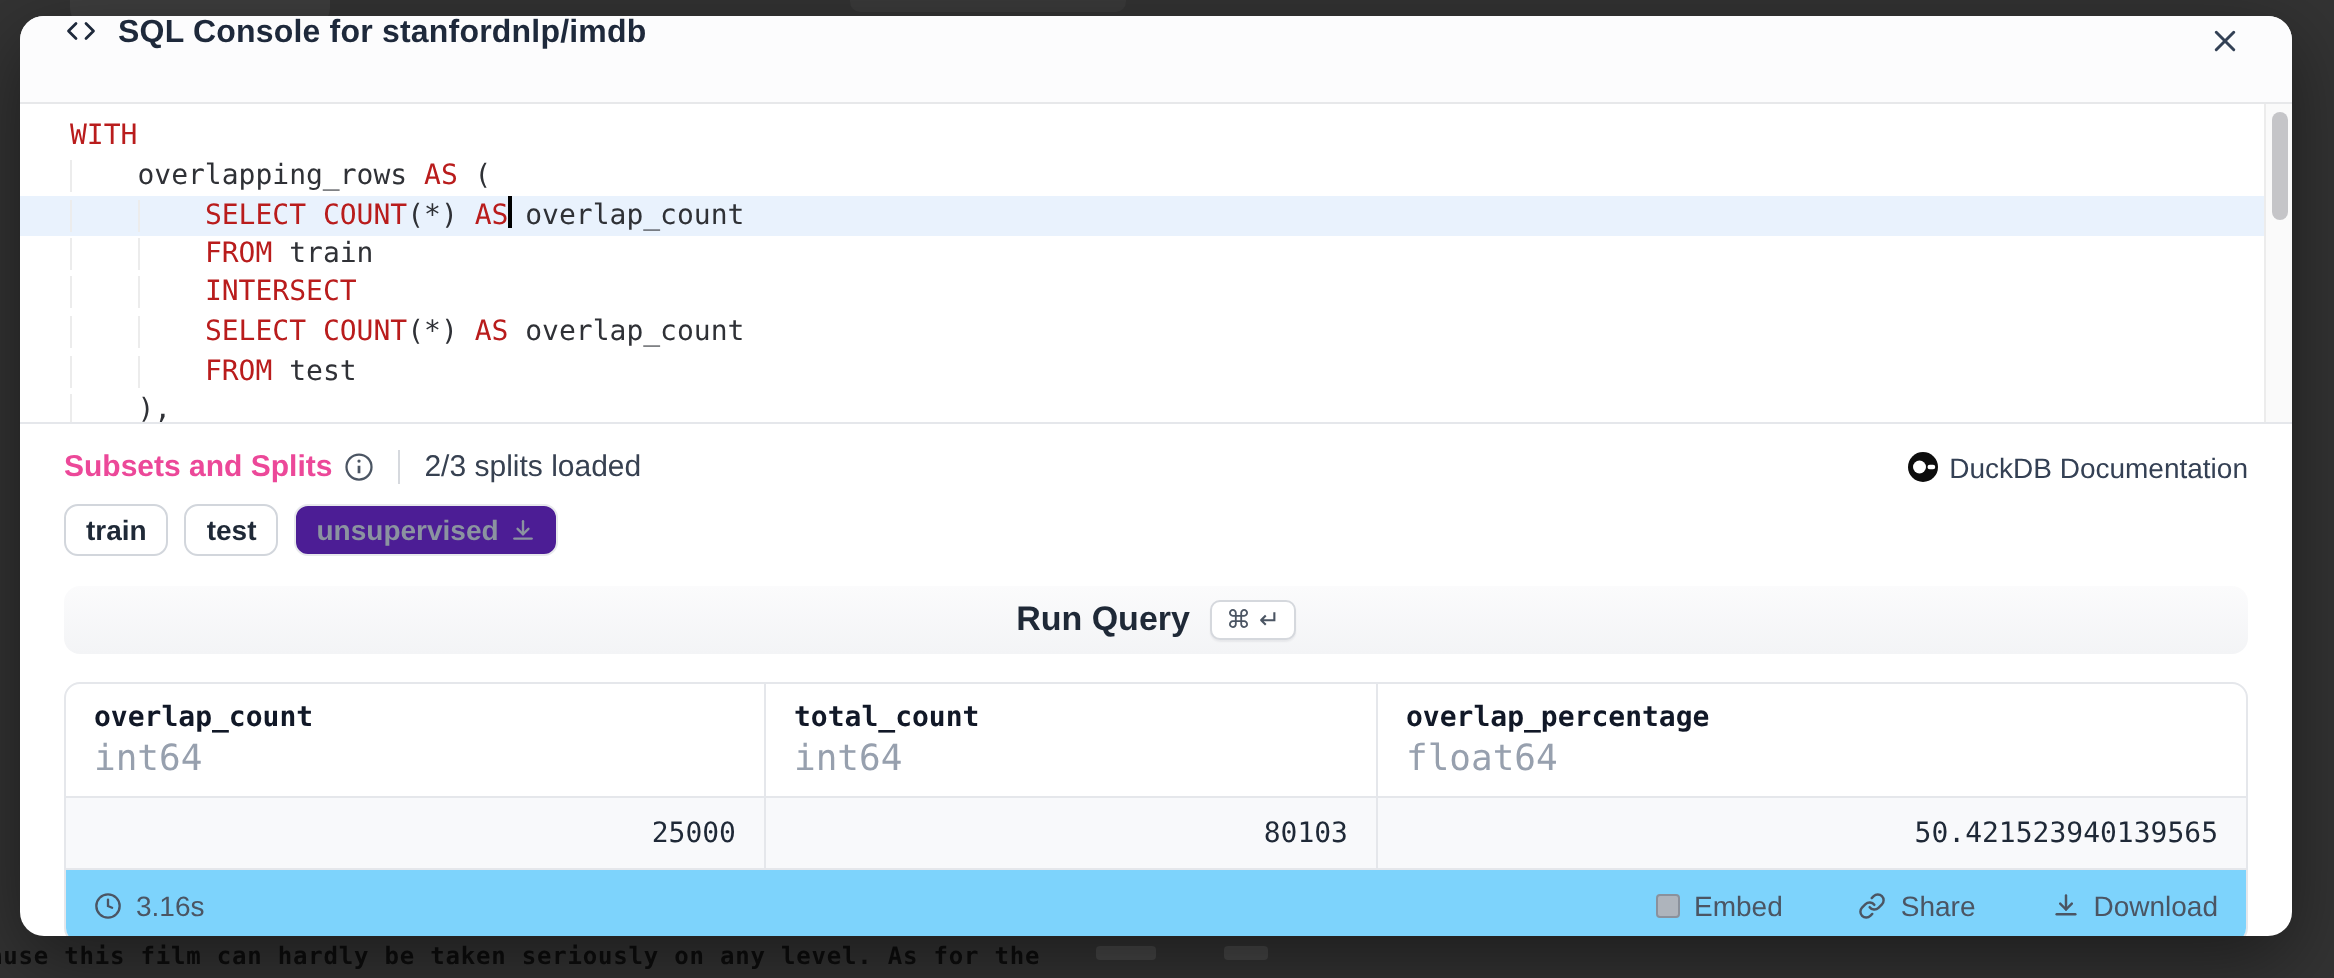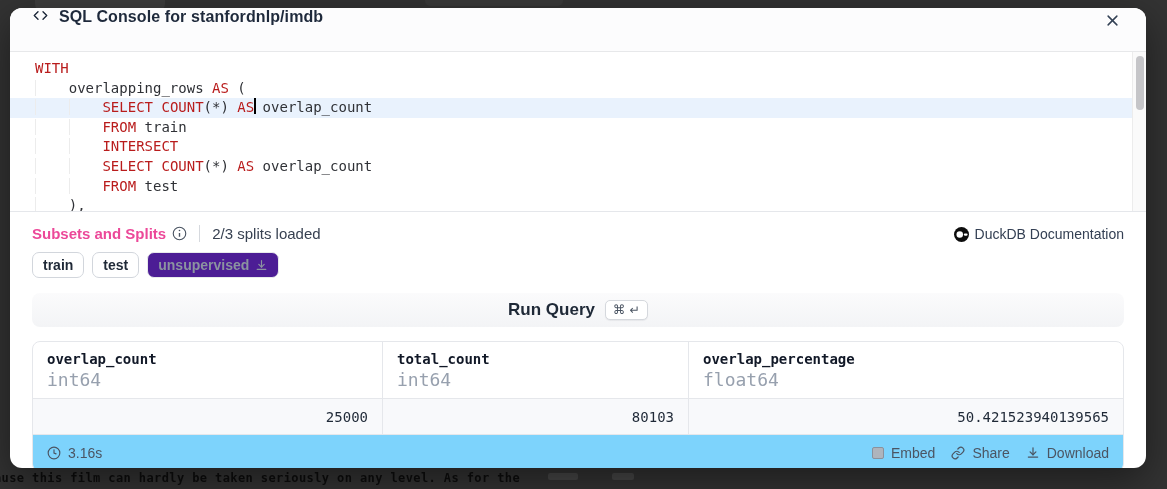--- a/index.html
+++ b/index.html
@@ -42,21 +42,21 @@
   .scroll-thumb { position:absolute; top:4px; left:3px; width:8px; height:54px; background:#c5c5c8; border-radius:4px; }
 
   
   .modal-body { padding:0 22px; }
 
   .splits-row { margin-top:13px; display:flex; align-items:center; }
   .splits-heading { font-size:15px; font-weight:700; color:#ec4899; }
   .info-icon { display:flex; align-items:center; margin-left:6px; color:#4b5563; }
   .v-divider { width:1px; height:17px; background:#d6d9de; margin:0 12px; }
   .splits-status { font-size:15px; color:#374151; }
-  .doc-link { margin-left:auto; display:flex; align-items:flex-end; gap:6px; font-size:14px;
+  .doc-link { margin-left:auto; display:flex; align-items:flex-start; gap:6px; font-size:14px;
               font-weight:500; color:#344054; cursor:pointer; }
 
   .tags-row { margin-top:10px; display:flex; align-items:center; gap:8px; }
   .pill { display:flex; align-items:center; gap:6px; height:26px; padding:0 10px; border-radius:7px;
           font-size:14px; font-weight:700; cursor:pointer; }
   .pill.loaded { background:#fff; border:1px solid #d2d6dc; color:#1f2937; }
   .pill.unloaded { background:#4c1d95; border:1px solid #e8e9ec; color:#8b93a0; }
 
   .run-btn { margin-top:15px; width:100%; height:34px; border:none; border-radius:8px; cursor:pointer;
              background:linear-gradient(#fbfbfc,#f3f4f6); display:flex; align-items:center; justify-content:center;
@@ -74,21 +74,21 @@
   .col-w1 { width:350px; } .col-w2 { width:306px; } .col-w3 { flex:1; }
   .col-name { font-family:"DejaVu Sans Mono", monospace; font-size:14px; font-weight:700; color:#111827; }
   .col-type { font-family:"DejaVu Sans Mono", monospace; font-size:18px; color:#97a0ae; margin-top:2px; }
   .res-row { display:flex; background:#f8f9fb; border-top:1px solid #e5e7eb; }
   .res-cell { height:35px; display:flex; align-items:center; justify-content:flex-end; padding:0 14px;
               border-right:1px solid #e5e7eb; font-family:"DejaVu Sans Mono", monospace; font-size:14px; color:#1f2937; }
   .res-cell:last-child { border-right:none; }
   .res-footer { display:flex; align-items:center; height:37px; border-top:1px solid #e5e7eb;
                 background:#7dd3fc; padding:0 14px; }
   .elapsed { display:flex; align-items:center; gap:7px; font-size:14px; color:#4b5563; }
-  .actions { margin-left:auto; display:flex; align-items:center; gap:16px; }
+  .actions { margin-left:auto; display:flex; align-items:center; gap:38px; }
   .action { display:flex; align-items:center; gap:7px; font-size:14px; color:#4b5563; cursor:pointer; }
   .embed-square { width:12px; height:12px; background:#aeb4bc; border:1.5px solid #8a919c; border-radius:2px; }
 
   svg { display:block; }
 </style>
 </head>
 <body>
 
 <div class="bd-shape a"></div>
 <div class="bd-shape b"></div>

